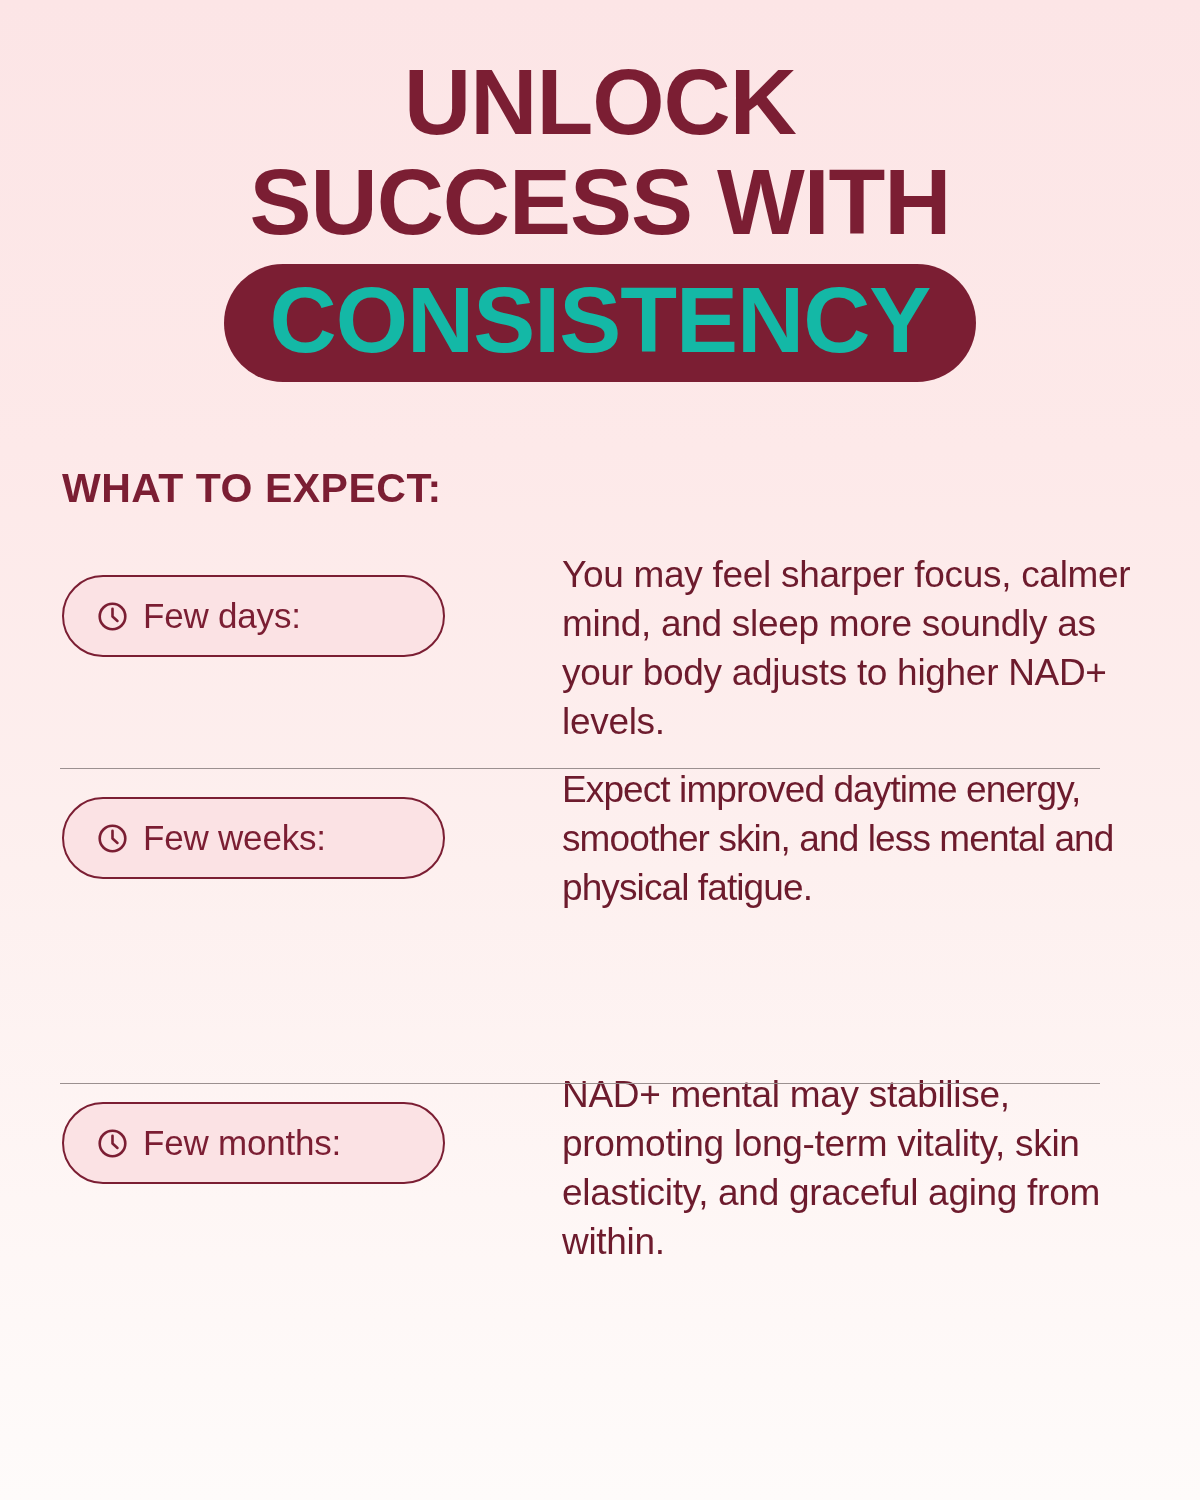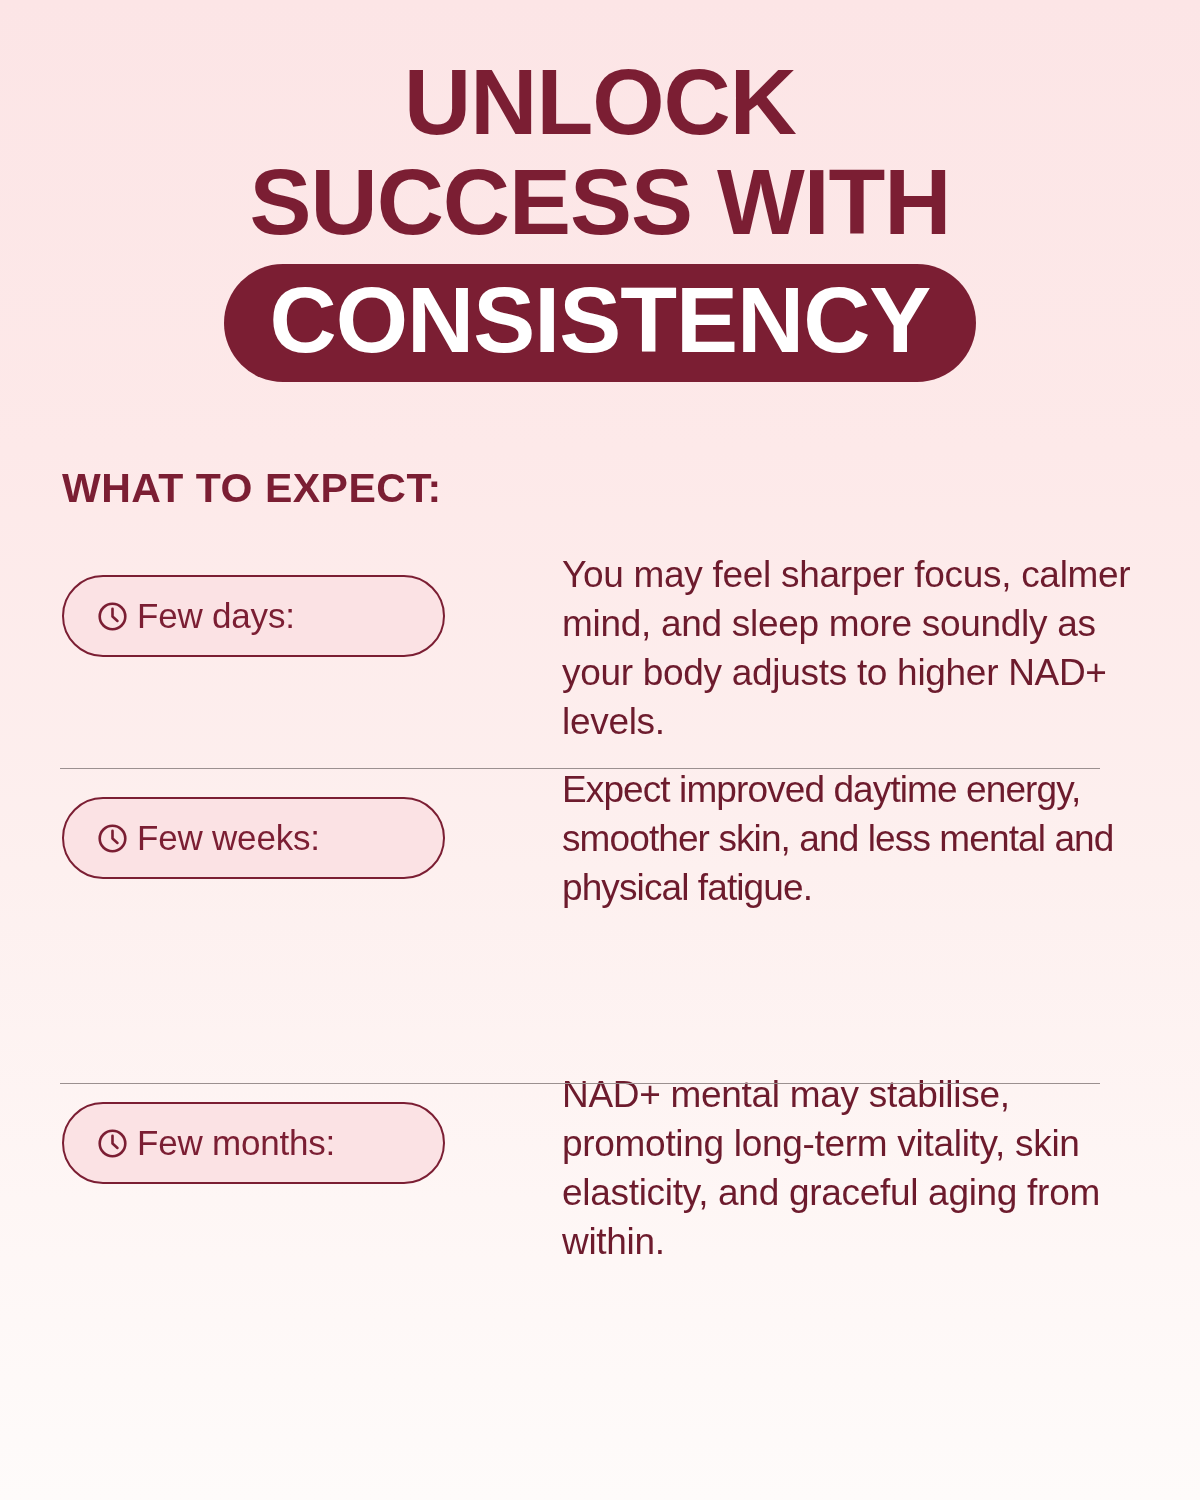--- a/index.html
+++ b/index.html
@@ -42,21 +42,21 @@
   .badge-wrap {
     margin-top: 12px;
     display: flex;
     justify-content: center;
   }
   .badge {
     display: inline-flex;
     align-items: center;
     justify-content: center;
     background: #7b1e33;
-    color: #ffffff;
+    color: #14b8a6;
     border-radius: 60px;
     padding: 8px 46px 14px 46px;
     font-weight: 700;
     font-size: 93px;
     line-height: 96px;
     letter-spacing: -1px;
     text-transform: uppercase;
   }
 
   
@@ -90,21 +90,21 @@
   .row-3 { height: 300px; }
 
   .pill {
     flex: 0 0 auto;
     margin-top: 35px;
     height: 82px;
     min-width: 383px;
     box-sizing: border-box;
     display: inline-flex;
     align-items: center;
-    gap: 8px;
+    gap: 14px;
     padding: 0 30px 0 32px;
     background: #fbe2e4;
     border: 2.5px solid #7b1e33;
     border-radius: 48px;
     color: #7b1e33;
     font-size: 35px;
     font-weight: 400;
     letter-spacing: -0.2px;
   }
   .pill .clock-icon {

